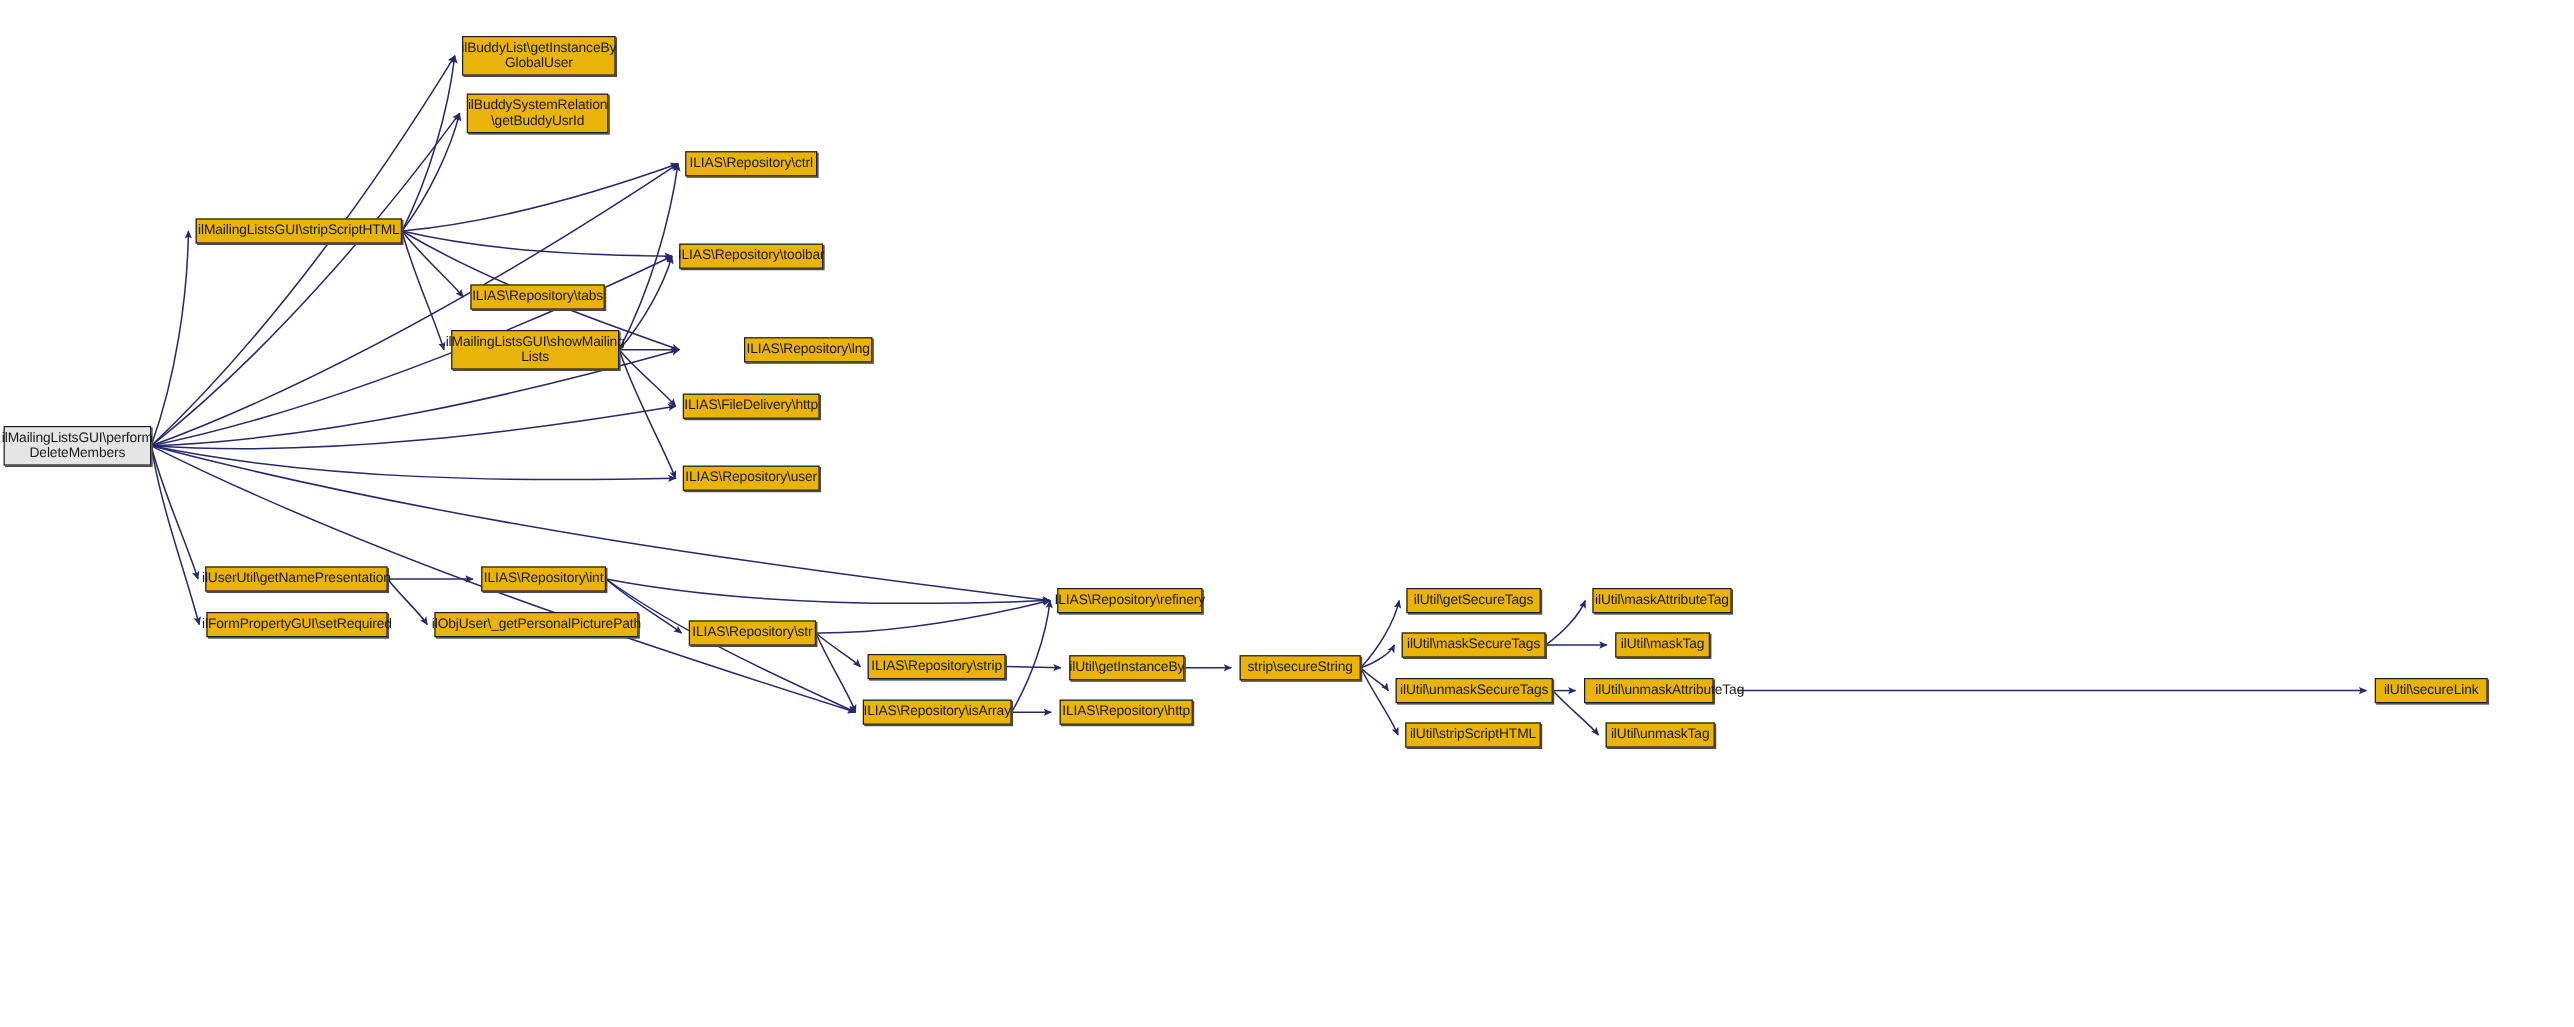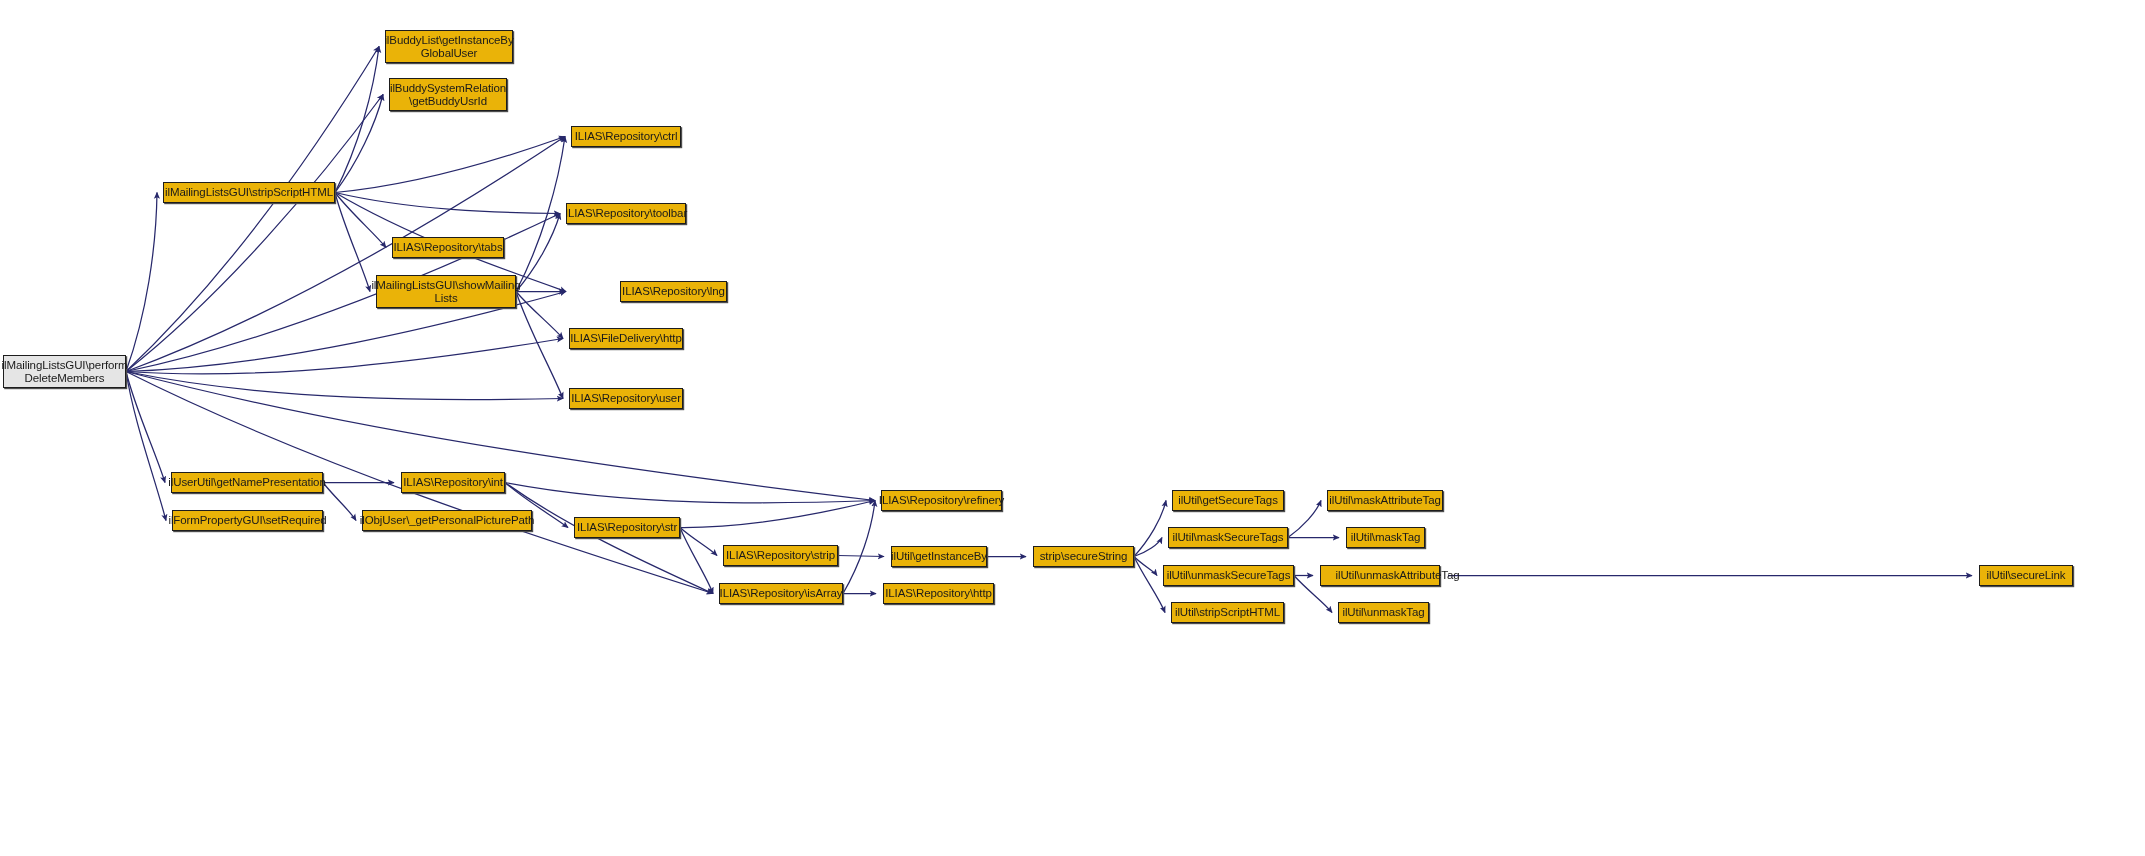--- a/index.html
+++ b/index.html
@@ -131,16 +131,16 @@
     <div class="node" style="left: 881px; top: 490px; width: 121px; height: 21px;"><span class="node-label">ILIAS\Repository\refinery</span></div>
     <div class="node" style="left: 891px; top: 546px; width: 96px; height: 21px;"><span class="node-label">ilUtil\getInstanceBy</span></div>
     <div class="node" style="left: 883px; top: 583px; width: 111px; height: 21px;"><span class="node-label">ILIAS\Repository\http</span></div>
     <div class="node" style="left: 1033px; top: 546px; width: 101px; height: 21px;"><span class="node-label">strip\secureString</span></div>
     <div class="node" style="left: 1172px; top: 490px; width: 112px; height: 21px;"><span class="node-label">ilUtil\getSecureTags</span></div>
     <div class="node" style="left: 1168px; top: 527px; width: 120px; height: 21px;"><span class="node-label">ilUtil\maskSecureTags</span></div>
     <div class="node" style="left: 1163px; top: 565px; width: 131px; height: 21px;"><span class="node-label">ilUtil\unmaskSecureTags</span></div>
     <div class="node" style="left: 1171px; top: 602px; width: 113px; height: 21px;"><span class="node-label">ilUtil\stripScriptHTML</span></div>
     <div class="node" style="left: 1327px; top: 490px; width: 116px; height: 21px;"><span class="node-label">ilUtil\maskAttributeTag</span></div>
     <div class="node" style="left: 1346px; top: 527px; width: 79px; height: 21px;"><span class="node-label">ilUtil\maskTag</span></div>
-    <div class="node" style="left: 1320px; top: 565px; width: 120px; height: 21px; padding-left: 35px;"><span class="node-label">ilUtil\unmaskAttributeTag</span></div>
+    <div class="node" style="left: 1320px; top: 565px; width: 108px; height: 21px; padding-left: 35px;"><span class="node-label">ilUtil\unmaskAttributeTag</span></div>
     <div class="node" style="left: 1338px; top: 602px; width: 91px; height: 21px;"><span class="node-label">ilUtil\unmaskTag</span></div>
     <div class="node" style="left: 1979px; top: 565px; width: 94px; height: 21px;"><span class="node-label">ilUtil\secureLink</span></div>
   </div>
 
 </body></html>

